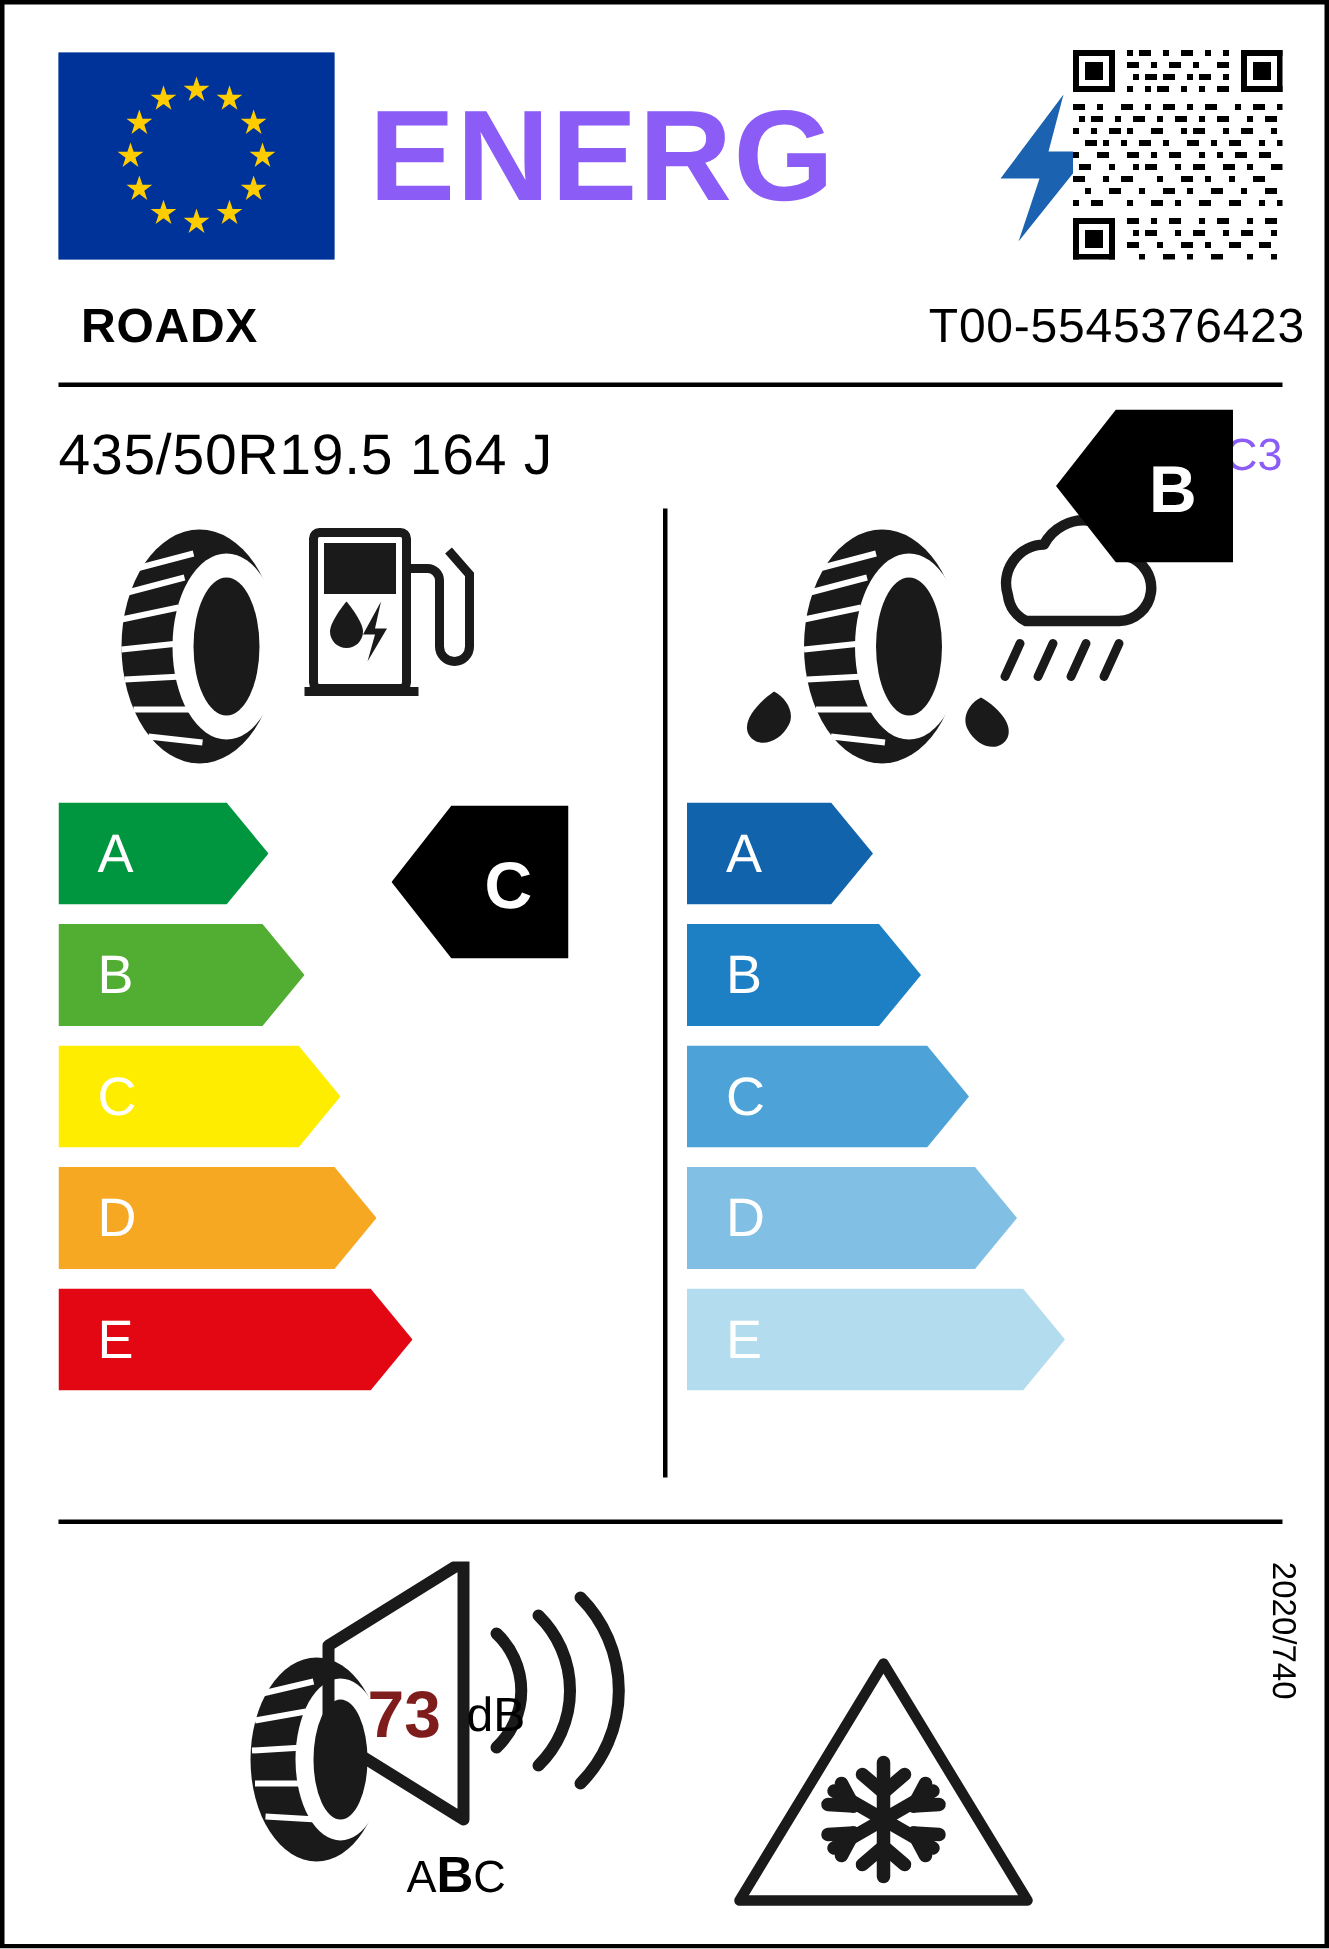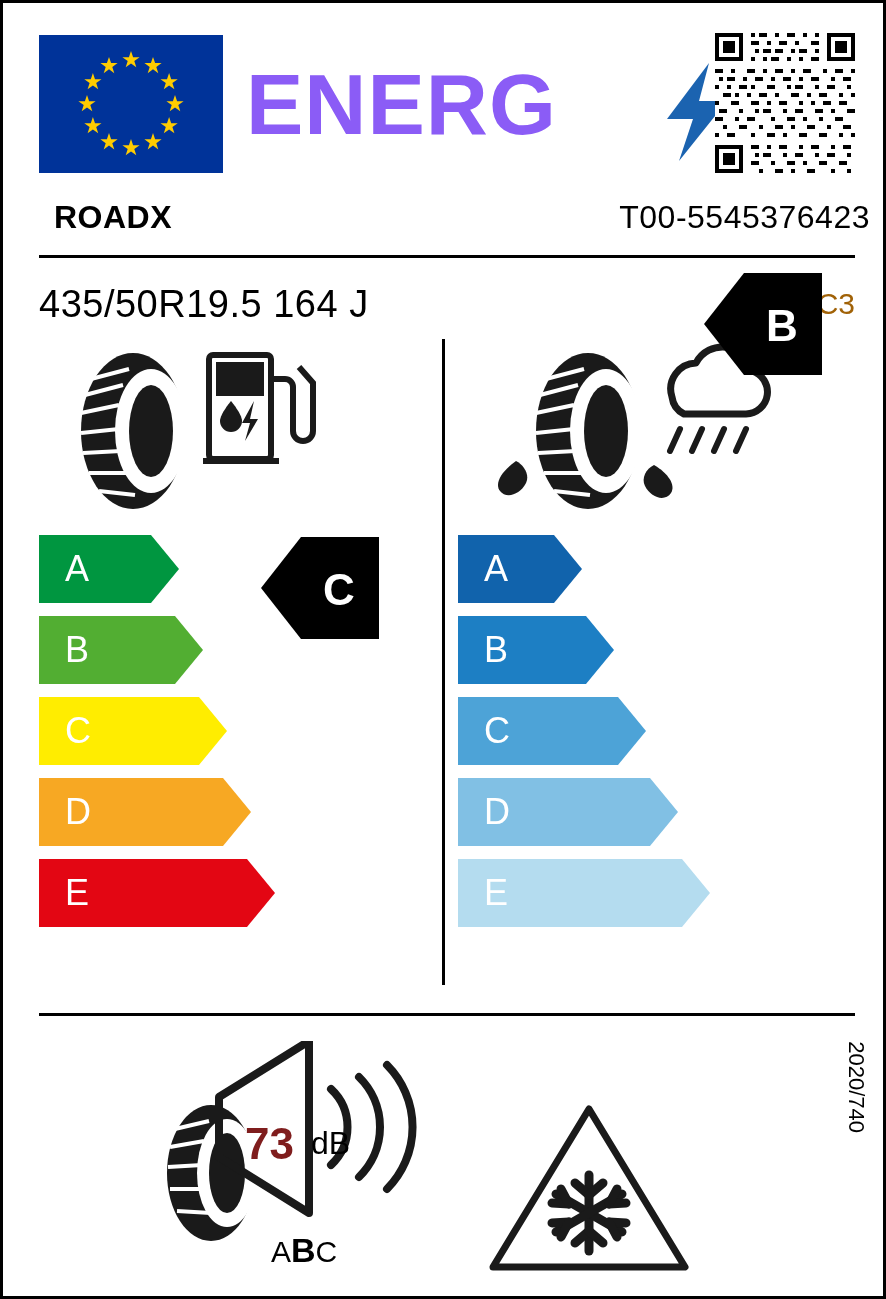--- a/index.html
+++ b/index.html
@@ -113,21 +113,21 @@
     top: 0;
     font-size: 38px;
     color: #000;
     letter-spacing: 0.5px;
   }
   .tyre-class {
     position: absolute;
     right: 0;
     top: 4px;
     font-size: 30px;
-    color: #a16207;
+    color: #8b5cf6;
   }
 
   
   .vline {
     position: absolute;
     left: 439px;
     top: 336px;
     width: 3px;
     height: 646px;
     background: #000;

